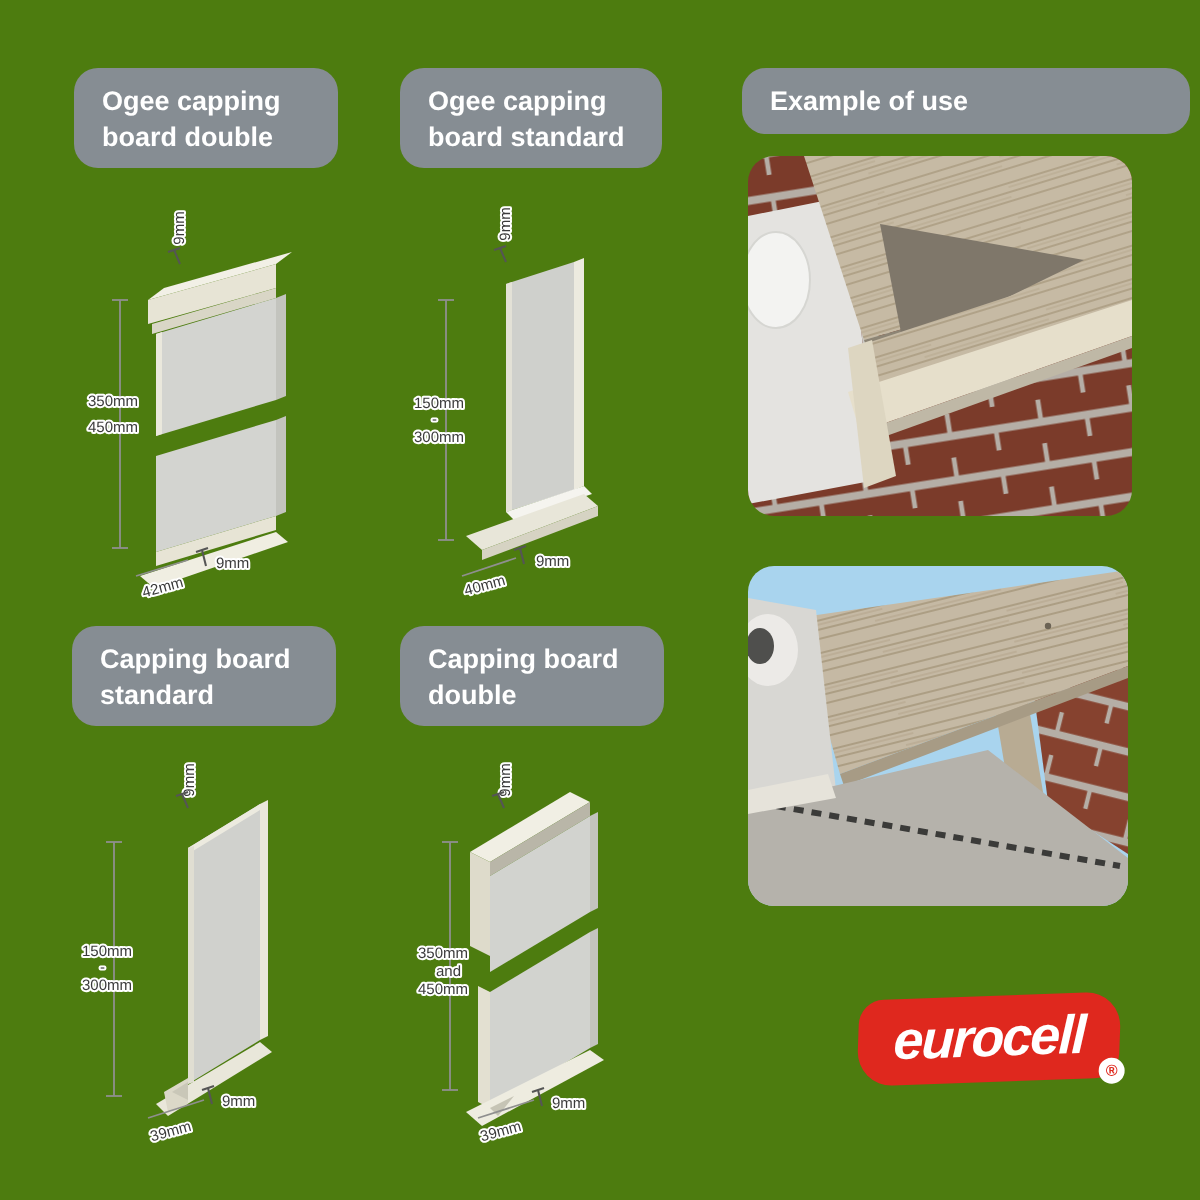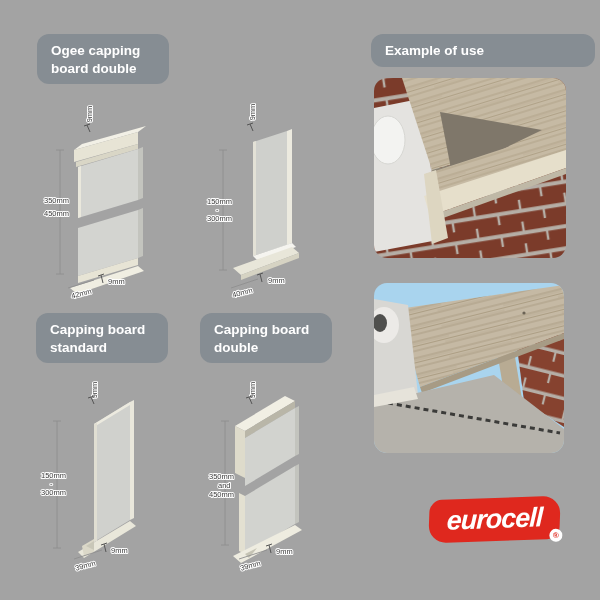--- a/index.html
+++ b/index.html
@@ -1,16 +1,16 @@
 <!DOCTYPE html>
 <html><head>
 <meta charset="utf-8">
 <style>
   html,body{margin:0;padding:0;background:#ffffff;}
-  .canvas{position:relative;width:600px;height:600px;background:#a3a3a3;overflow:hidden;
+  .canvas{position:relative;width:600px;height:600px;background:#4d7c0f;overflow:hidden;
           font-family:"Liberation Sans",sans-serif;}
   .badge{position:absolute;background:#868d93;color:#fff;border-radius:12px;
          font-weight:bold;font-size:13.5px;line-height:1.3;
          padding:8px 8px 8px 14px;box-sizing:border-box;}
   .badge.one-line{display:flex;align-items:center;}
   #badge-d1{left:37px;top:34px;width:132px;height:50px;}
   #badge-d2{left:200px;top:34px;width:131px;height:50px;}
   #badge-d3{left:36px;top:313px;width:132px;height:50px;}
   #badge-d4{left:200px;top:313px;width:132px;height:50px;}
   #badge-ex{left:371px;top:34px;width:224px;height:33px;}
@@ -36,20 +36,21 @@
        font-style:normal;letter-spacing:0;text-align:center;transform:skewX(4deg);}
   .tagline{margin-top:7px;font-family:"DejaVu Sans",sans-serif;font-style:italic;
            font-weight:600;font-size:16px;color:#1d1d1d;letter-spacing:.4px;white-space:nowrap;}
 </style>
 </head>
 <body>
 
 <div class="canvas">
 
   <div class="badge" id="badge-d1">Ogee capping board double</div>
+  <div class="badge" id="badge-d2">Ogee capping board standard</div>
   <div class="badge" id="badge-d4">Capping board double</div>
   <div class="badge" id="badge-d3">Capping board standard</div>
   <div class="badge one-line" id="badge-ex">Example of use</div>
 
   <svg class="diag" id="diag1" width="150" height="212" viewBox="0 0 150 212">
 
     <polygon points="44,52 108,34 116,28 52,46" fill="#f2f0e6"></polygon>
     <polygon points="44,52 108,34 108,46 44,64" fill="#e7e4d5"></polygon>
     <polygon points="46,64 108,46 108,51 46,69" fill="#d9d6c6"></polygon>
     <polygon points="48,69 108,51 108,102 48,120" fill="#d3d4d0"></polygon>

